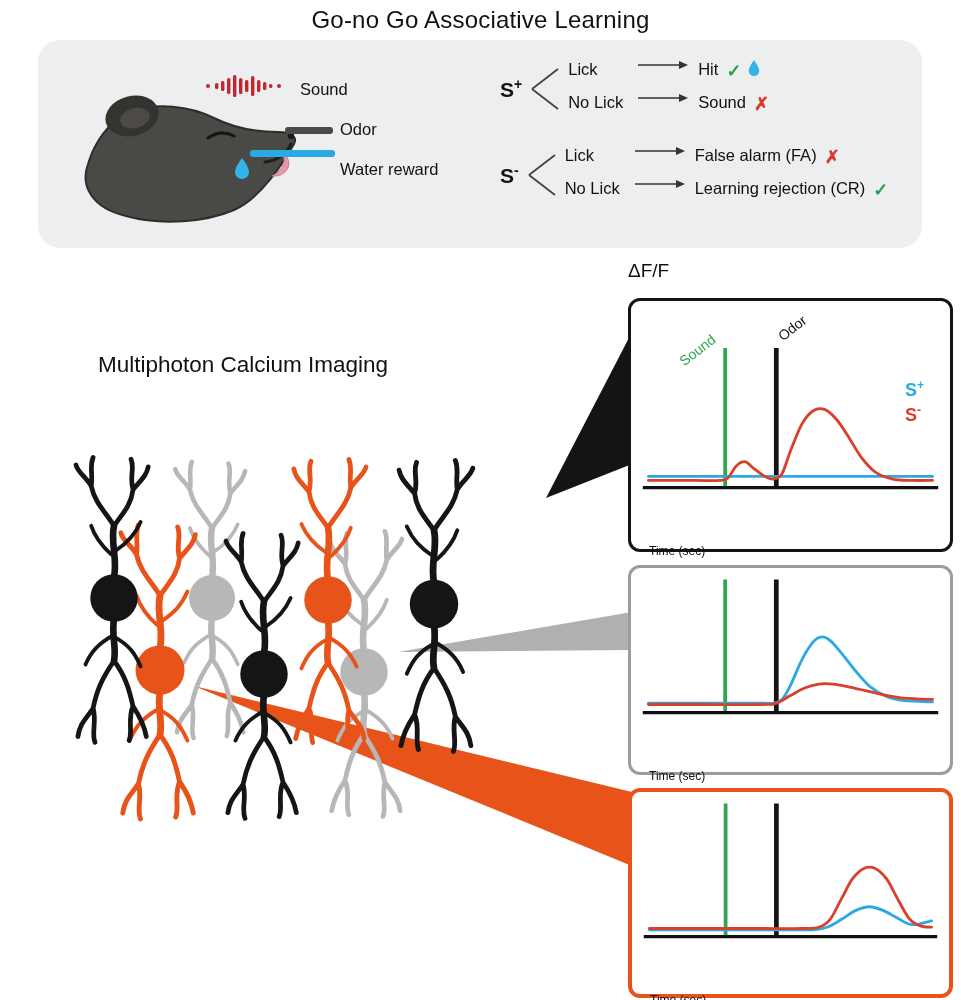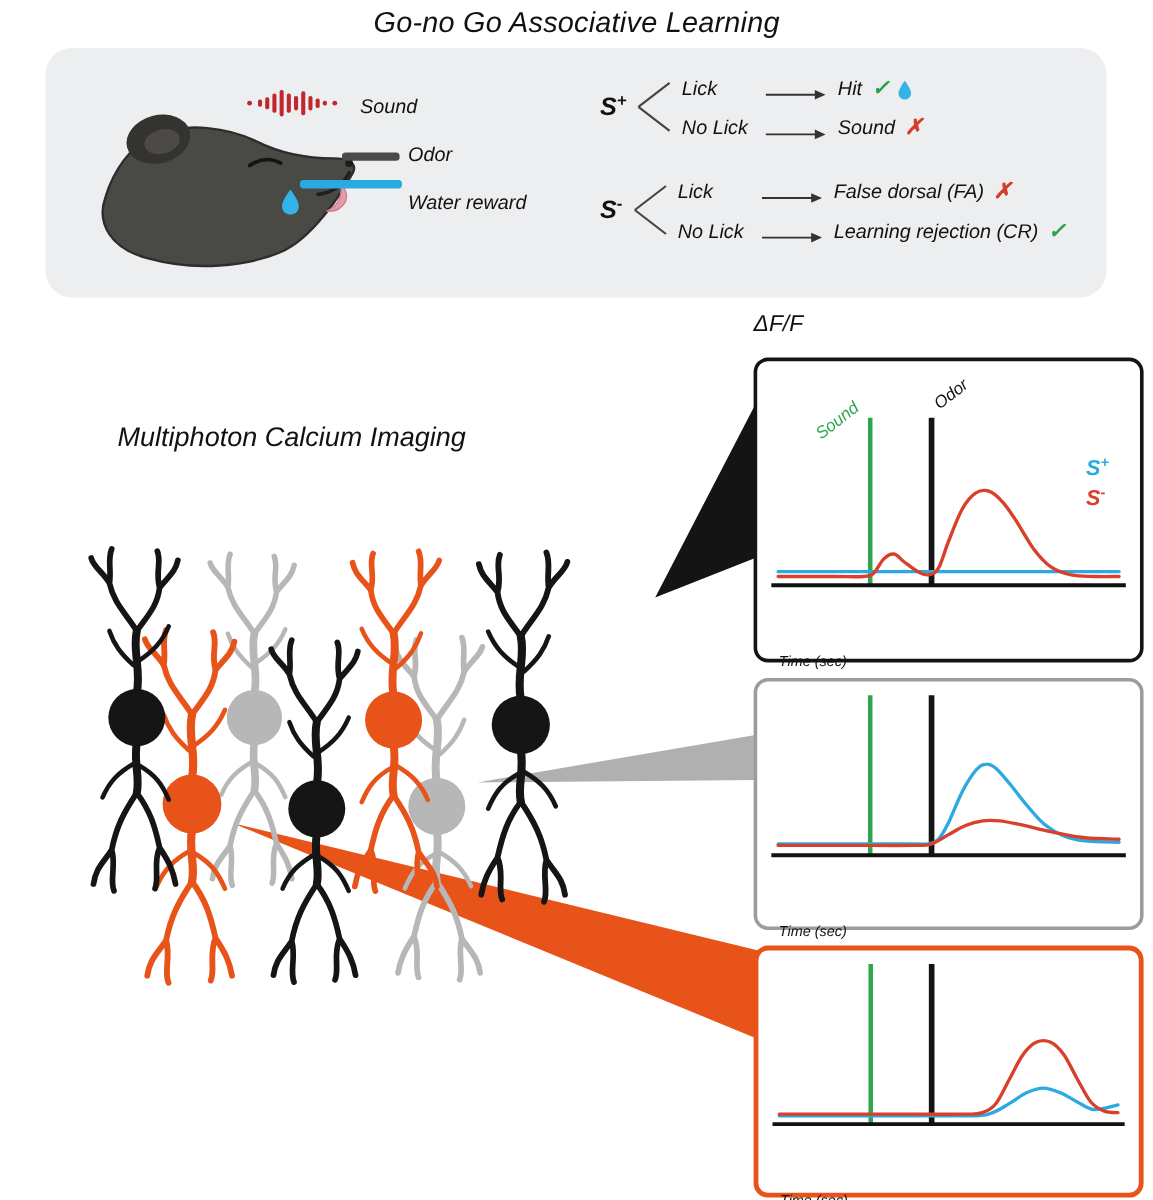--- a/index.html
+++ b/index.html
@@ -1,35 +1,35 @@
 <!DOCTYPE html>
 <html><head>
 <meta charset="utf-8">
 <style>
   html,body{margin:0;padding:0;background:#fff;font-family:"Liberation Sans",sans-serif;color:#111;}
-  #stage{position:relative;width:961px;height:1000px;margin:0 auto;background:#fff;overflow:hidden;font-style:italic;}
+  #stage{position:relative;width:961px;height:1000px;margin:0 auto;background:#fff;overflow:hidden;}
   .abs{position:absolute;}
   #title{top:6px;left:0;width:100%;text-align:center;font-size:24px;font-weight:500;letter-spacing:.2px;}
   #task-panel{left:38px;top:40px;width:884px;height:208px;background:#eceef0;border-radius:22px;}
   .stim-label{font-size:16.5px;}
   #sound-label{left:300px;top:80px;}
   #odor-label{left:340px;top:120px;}
   #water-label{left:340px;top:160px;}
   #odor-bar{left:285px;top:127px;width:48px;height:7px;background:#4a4a4a;border-radius:3px;}
   #water-bar{left:250px;top:150px;width:85px;height:7px;background:#29abe2;border-radius:3px;}
   #sound-icon{left:204px;top:72px;}
   #mouse{left:62px;top:86px;}
   #mouse-droplet{left:234px;top:158px;}
   .s-block{display:flex;align-items:center;gap:8px;}
   #s-plus-block{left:500px;top:60px;}
   #s-minus-block{left:500px;top:146px;}
   .s-label{font-size:21px;font-weight:700;}
   .s-label sup{font-size:14px;}
   .branch-rows{display:flex;flex-direction:column;gap:9px;}
-  .branch-row{display:flex;align-items:flex-end;font-size:16.5px;height:24px;white-space:nowrap;}
+  .branch-row{display:flex;align-items:flex-start;font-size:16.5px;height:24px;white-space:nowrap;}
   .action{width:66px;}
   .arrow-icon{margin:0 10px 0 4px;flex:none;}
   .result{margin-right:8px;}
   .mark{font-size:18px;font-weight:700;}
   .droplet-icon{margin-left:7px;}
   #imaging-heading{left:98px;top:352px;font-size:22.5px;font-weight:500;}
   #imaging-sub{left:44px;top:420px;font-size:15.5px;}
   #dff-label{left:628px;top:260px;width:325px;font-size:19px;font-weight:500;}
   #connector-layer{left:0;top:0;width:961px;height:1000px;z-index:1;}
   #neuron-layer{left:12px;top:452px;width:560px;height:404px;z-index:2;}
@@ -124,21 +124,21 @@
     <svg width="30" height="54" viewBox="0 0 30 54">
       <path d="M2,27 L28,7 M2,27 L28,47" stroke="#444" stroke-width="1.8" fill="none"></path>
     </svg>
     <div class="branch-rows">
       <div class="branch-row">
         <span class="action">Lick</span>
         <svg class="arrow-icon" width="50" height="10" viewBox="0 0 50 10">
             <line x1="0" y1="5" x2="42" y2="5" stroke="#333" stroke-width="1.6"></line>
             <polygon points="41,1 50,5 41,9" fill="#333"></polygon>
           </svg>
-        <span class="result">False dorsal (FA)</span>
+        <span class="result">False alarm (FA)</span>
         <span class="mark" style="color:#d83a2b">✗</span>
       </div>
       <div class="branch-row">
         <span class="action">No Lick</span>
         <svg class="arrow-icon" width="50" height="10" viewBox="0 0 50 10">
             <line x1="0" y1="5" x2="42" y2="5" stroke="#333" stroke-width="1.6"></line>
             <polygon points="41,1 50,5 41,9" fill="#333"></polygon>
           </svg>
         <span class="result">Learning rejection (CR)</span>
         <span class="mark" style="color:#27a349">✓</span>

